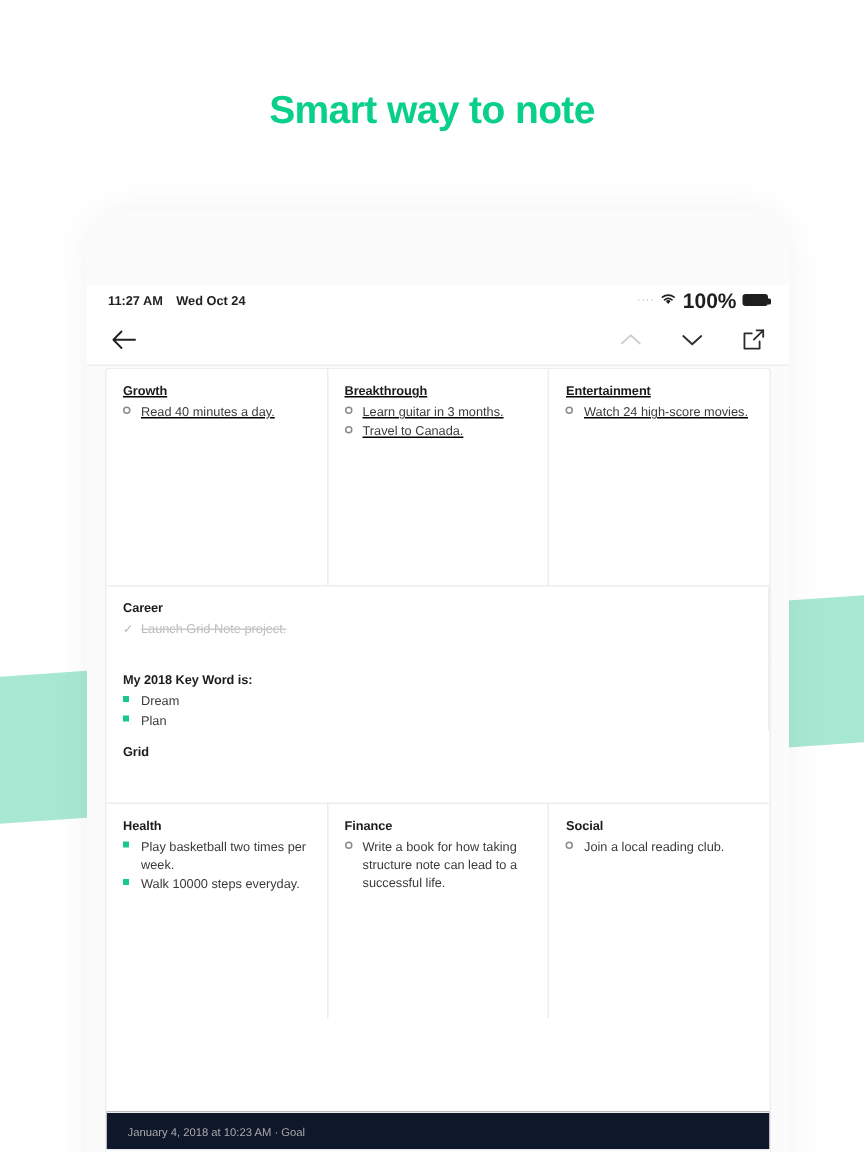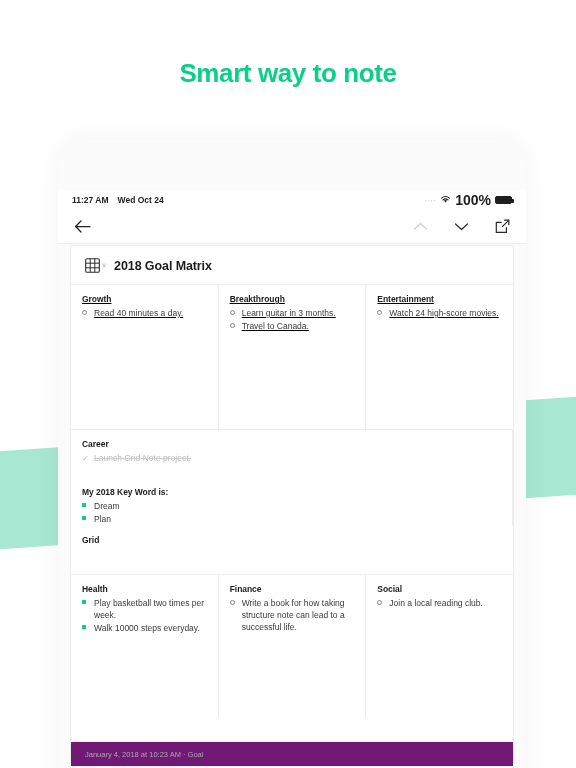--- a/index.html
+++ b/index.html
@@ -197,21 +197,21 @@
     text-decoration-color: #c9c9c9;
   }
   li .txt { flex: 1 1 auto; }
 
   
   .note-meta {
     border-top: 1px solid #ededed;
     padding: 8px 14px 7px 14px;
     font-size: 7.5px;
     color: #a9a9a9;
-    background: #701a75;
+    background: #0f172a;
   }
   .note-footer {
     height: 34px;
     border-top: 1px solid #ededed;
     display: flex;
     align-items: center;
     padding: 0 14px;
     background: #fff;
   }
 </style>
@@ -268,30 +268,20 @@
             <path d="M9.4 1.2 H13.8 V5.6" stroke="#2b2b2b" stroke-width="1.2" fill="none" stroke-linecap="round" stroke-linejoin="round"></path>
             <path d="M13.8 1.2 L7.6 7.4" stroke="#2b2b2b" stroke-width="1.2" fill="none" stroke-linecap="round"></path>
             <path d="M11.4 8.6 V13.4 H1.3 V3.3 H6.2" stroke="#2b2b2b" stroke-width="1.2" fill="none" stroke-linecap="round" stroke-linejoin="round"></path>
           </svg>
       </span>
     </div>
   </div>
 
   <div class="note">
 
-    <div class="note-title-row">
-      <span class="grid-ico-wrap">
-        <svg width="15" height="15" viewBox="0 0 15 15">
-            <rect x="0.7" y="0.7" width="13.6" height="13.6" rx="1.4" stroke="#2b2b2b" stroke-width="1.1" fill="none"></rect>
-            <path d="M0.7 5.2 H14.3 M0.7 9.8 H14.3 M5.2 0.7 V14.3 M9.8 0.7 V14.3" stroke="#2b2b2b" stroke-width="1"></path>
-          </svg>
-        <span class="caret">˅</span>
-      </span>
-      <span class="note-title">2018 Goal Matrix</span>
-    </div>
 
     <div class="matrix">
 
       <div class="mrow r1">
         <div class="mcell">
           <div class="cell-head">Growth</div>
           <ul class="cell-list">
             <li>
                 <span class="mk todo">
                   <span class="todo-circle"></span>

